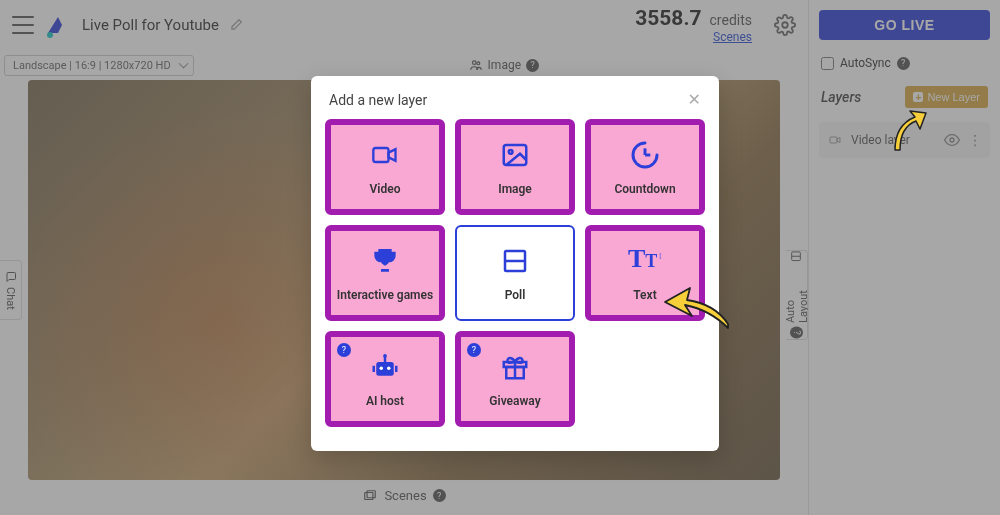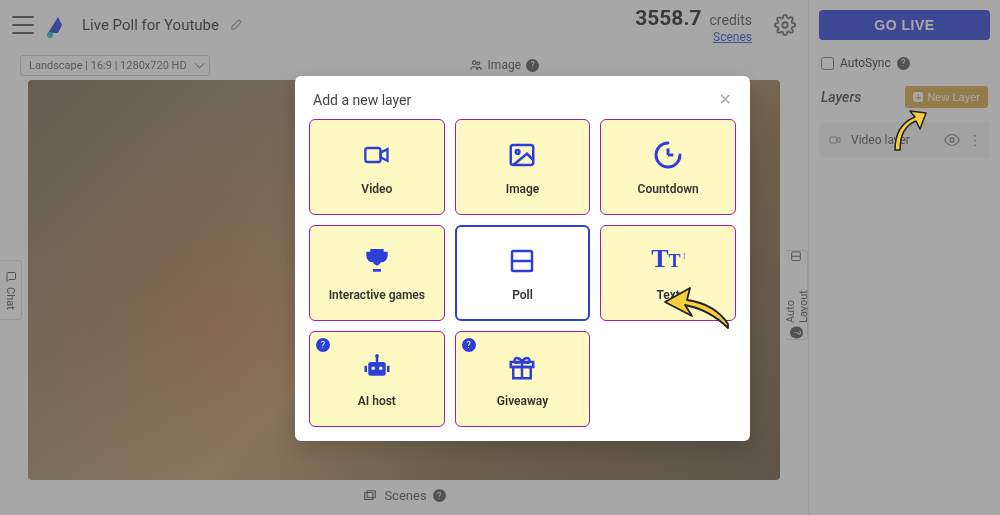--- a/index.html
+++ b/index.html
@@ -13,21 +13,21 @@
 .hamburger span { height: 2px; background: #555; border-radius: 1px; }
 .logo { width: 28px; height: 28px; position: relative; }
 .project-title { font-size: 15px; color: #333; font-weight: 400; }
 .pencil { color: #999; cursor: pointer; }
 .credits-area { margin-left: auto; text-align: right; }
 .credits-num { font-size: 21px; font-weight: 700; color: #222; display: inline; }
 .credits-label { font-size: 14px; color: #555; margin-left: 4px; display: inline; }
 .upgrade { display: block; font-size: 12px; color: #2c4fd8; text-decoration: underline; cursor: pointer; }
 .gear { margin-left: 12px; color: #666; cursor: pointer; }
 
-.toolbar { height: 30px; display: flex; align-items: center; padding: 0 20px; gap: 10px; font-size: 12px; color: #555; }
+.toolbar { height: 30px; display: flex; align-items: center; padding: 0 4px; gap: 10px; font-size: 12px; color: #555; }
 .resolution { border: 1px solid #ccc; border-radius: 3px; padding: 3px 22px 3px 8px; font-size: 11px; color: #666; position: relative; cursor: pointer; }
 .resolution::after { content: ""; position: absolute; right: 6px; top: 50%; width: 6px; height: 6px; border-right: 1px solid #888; border-bottom: 1px solid #888; transform: translateY(-70%) rotate(45deg); }
 .guests { margin: 0 auto; display: flex; align-items: center; gap: 5px; }
 .help-dot { width: 13px; height: 13px; border-radius: 50%; background: #555; color: #fff; font-size: 9px; display: inline-flex; align-items: center; justify-content: center; }
 
 .canvas { margin: 0 28px 8px 28px; height: 400px; background: linear-gradient(135deg, #7a6b52 0%, #a08862 30%, #c4a574 50%, #8b6f47 70%, #6b5a42 100%); border-radius: 4px; position: relative; overflow: hidden; }
 .canvas::before { content: ""; position: absolute; inset: 0; background: radial-gradient(circle at 25% 60%, rgba(200,100,40,0.4) 0%, transparent 35%), radial-gradient(circle at 70% 40%, rgba(255,200,100,0.3) 0%, transparent 30%); }
 
 .scenes-bar { text-align: center; font-size: 13px; color: #555; display: flex; justify-content: center; gap: 6px; align-items: center; }
 
@@ -39,26 +39,26 @@
 .autosync-row input { cursor: pointer; }
 .layers-header { padding: 10px 12px; display: flex; align-items: center; justify-content: space-between; }
 .layers-title { font-size: 14px; color: #444; font-weight: 500; font-style: italic; }
 .newlayer-btn { background: #d6a842; color: #fff; border: none; border-radius: 3px; padding: 5px 8px; font-size: 11px; cursor: pointer; display: flex; align-items: center; gap: 4px; }
 .newlayer-btn .plus { width: 10px; height: 10px; background: #fff; color: #d6a842; border-radius: 2px; display: inline-flex; align-items: center; justify-content: center; font-size: 10px; font-weight: 700; }
 .layer-item { margin: 4px 10px; padding: 10px 8px; background: #f4f4f4; border-radius: 4px; display: flex; align-items: center; gap: 8px; font-size: 12px; color: #555; }
 .layer-item .spacer { flex: 1; }
 .eye, .dots { color: #888; cursor: pointer; font-size: 14px; }
 
 .overlay { position: absolute; inset: 0; background: rgba(80,80,80,0.5); z-index: 50; }
-.modal { position: absolute; left: 295px; top: 76px; width: 455px; background: #fff; border-radius: 6px; box-shadow: 0 8px 24px rgba(0,0,0,0.18); z-index: 60; padding-bottom: 14px; }
+.modal { position: absolute; left: 311px; top: 76px; width: 408px; background: #fff; border-radius: 6px; box-shadow: 0 8px 24px rgba(0,0,0,0.18); z-index: 60; padding-bottom: 24px; }
 .modal-header { display: flex; align-items: center; justify-content: space-between; padding: 14px 18px 10px; }
 .modal-title { font-size: 14px; color: #444; }
 .modal-close { color: #aaa; cursor: pointer; font-size: 16px; }
 .grid { display: grid; grid-template-columns: repeat(3, 1fr); gap: 10px; padding: 0 14px; }
-.card { background: #fef9c3; border: 1px solid #a21caf; border-radius: 6px; height: 96px; display: flex; flex-direction: column; align-items: center; justify-content: center; gap: 10px; cursor: pointer; position: relative; }
+.card { background: #f9a8d4; border: 6px solid #a21caf; border-radius: 6px; height: 96px; display: flex; flex-direction: column; align-items: center; justify-content: center; gap: 10px; cursor: pointer; position: relative; }
 .card.selected { border: 2px solid #2c3fd8; background: #fff; }
 .card .ic { width: 34px; height: 34px; color: #2c3fd8; display: flex; align-items: center; justify-content: center; }
 .card .lbl { font-size: 12px; font-weight: 600; color: #333; }
 .badge-q { position: absolute; top: 6px; left: 6px; width: 14px; height: 14px; border-radius: 50%; background: #2c3fd8; color: #fff; font-size: 9px; display: flex; align-items: center; justify-content: center; }
 
 .arrow { position: absolute; z-index: 80; pointer-events: none; }
 .arrow.small { left: 880px; top: 105px; width: 50px; height: 50px; }
 .arrow.big { left: 660px; top: 280px; width: 70px; height: 55px; }
 svg { display: block; }
 </style>

